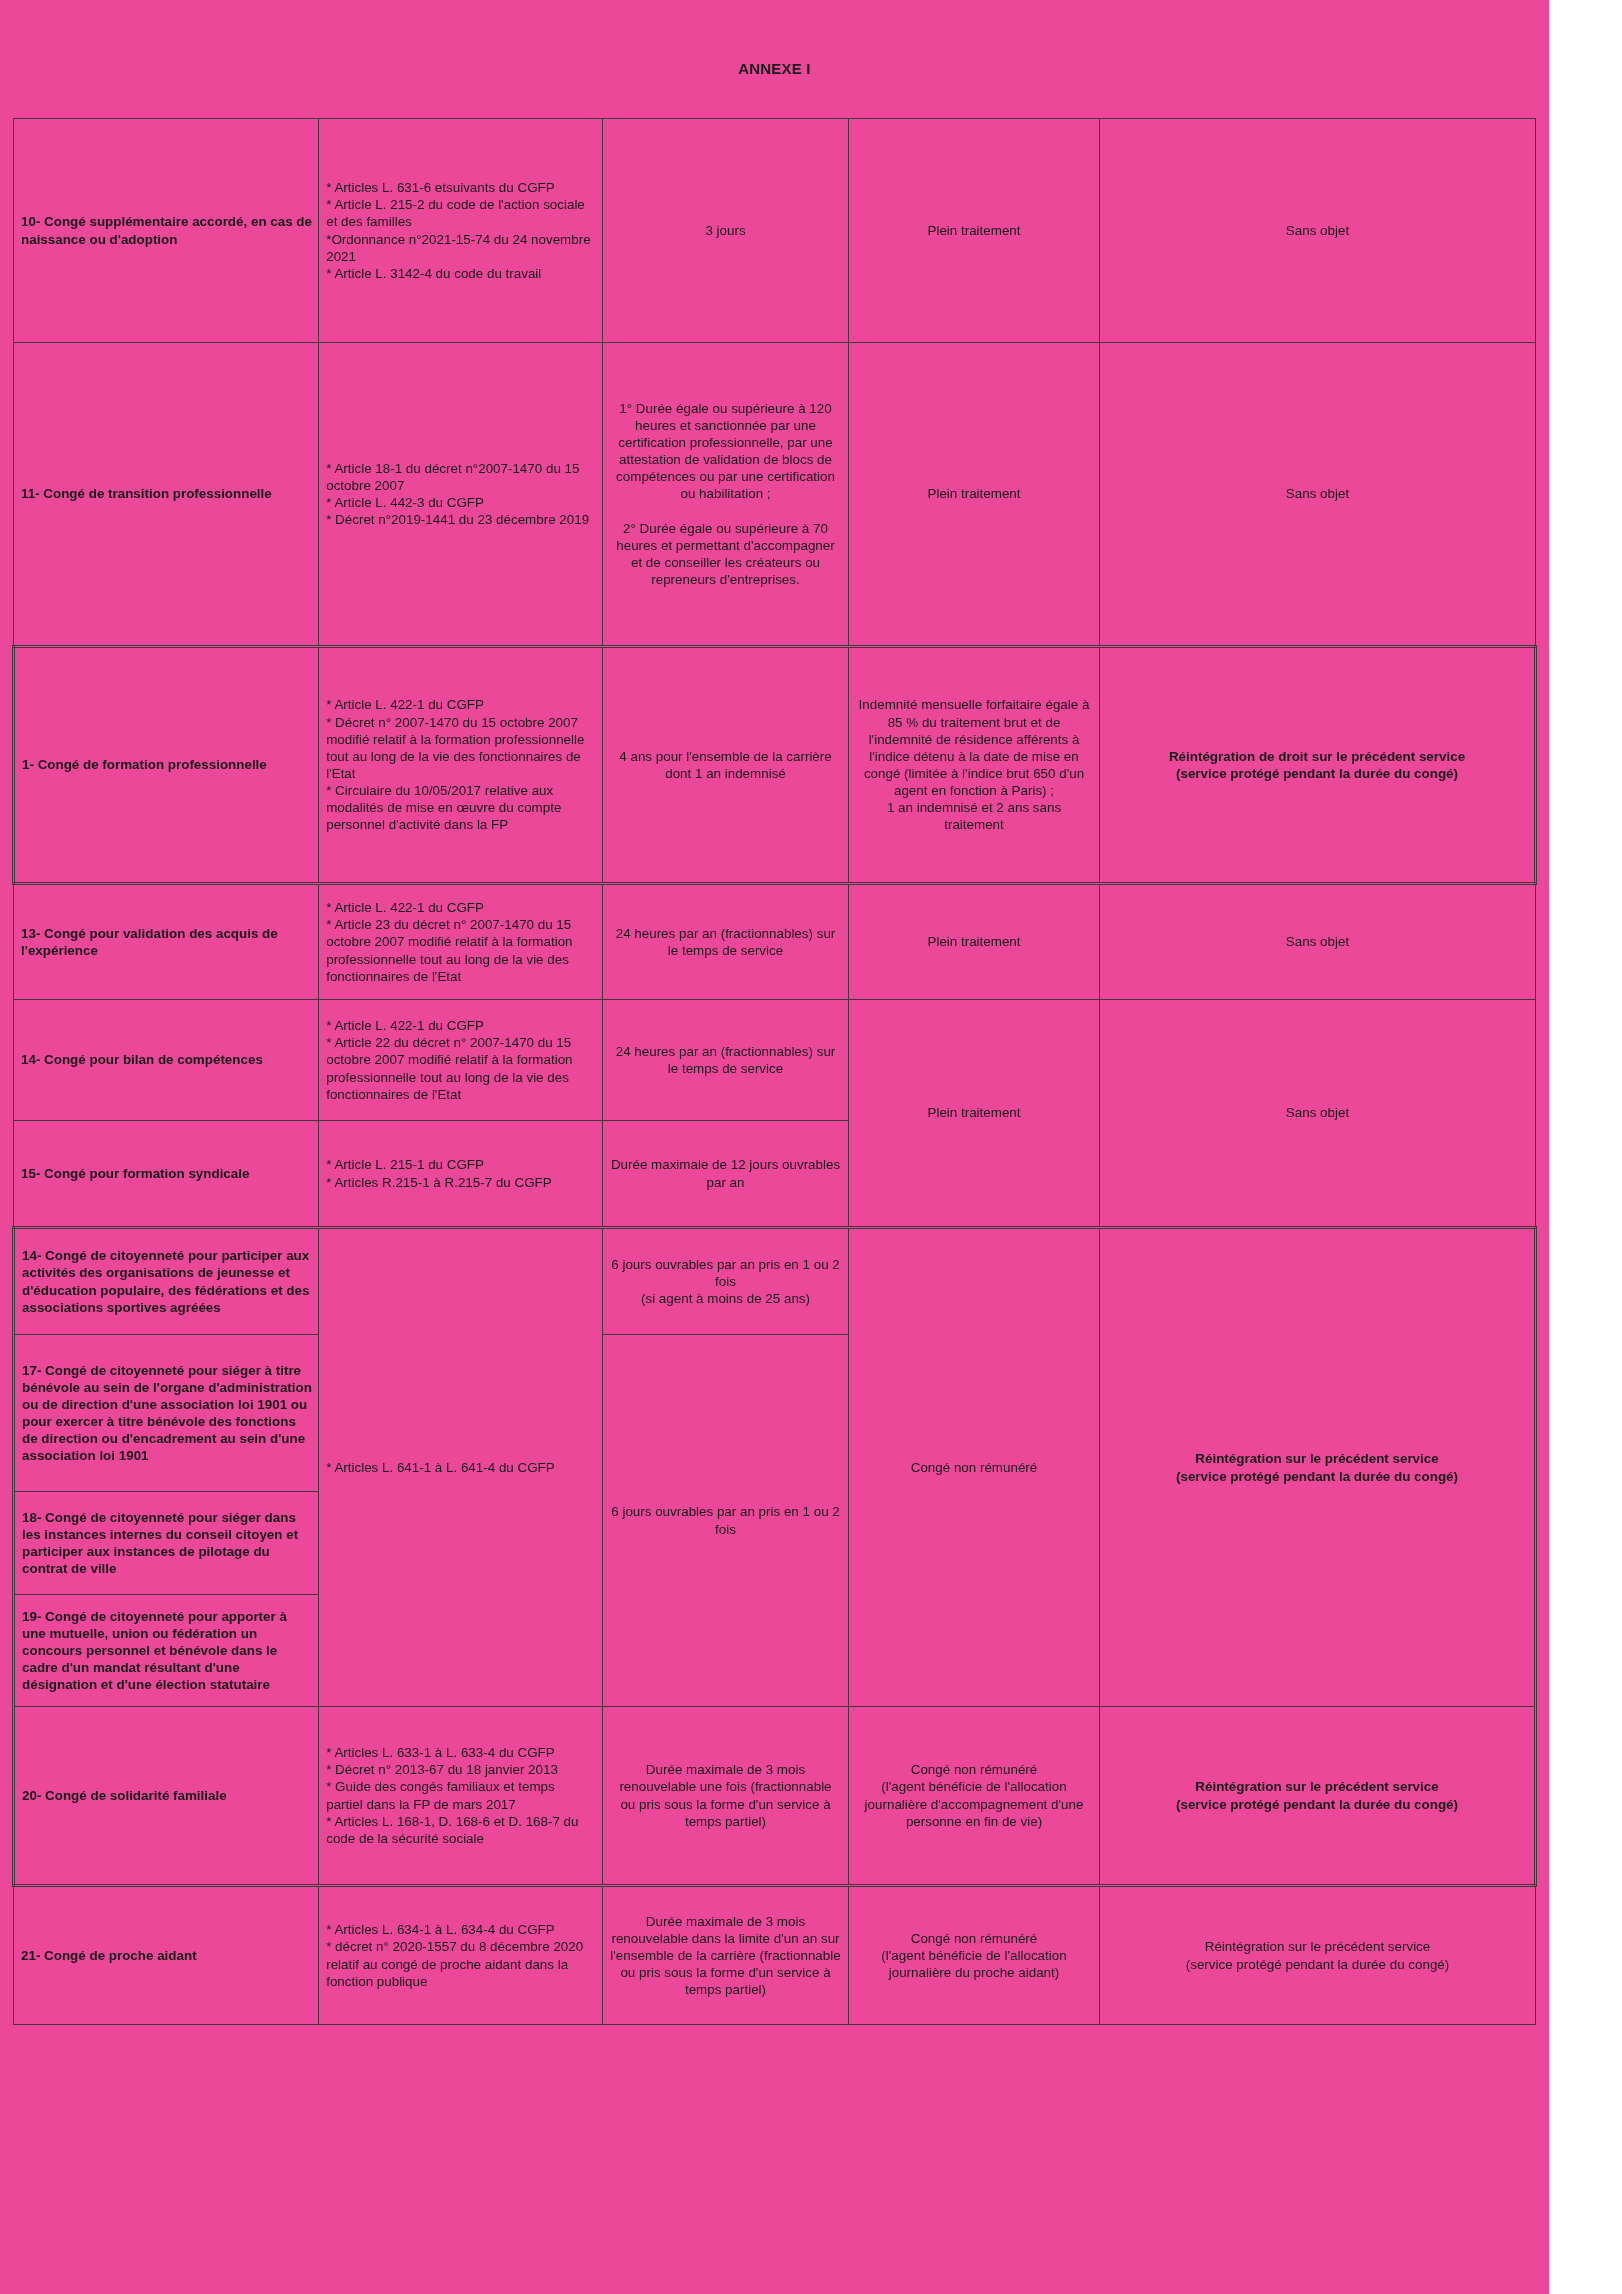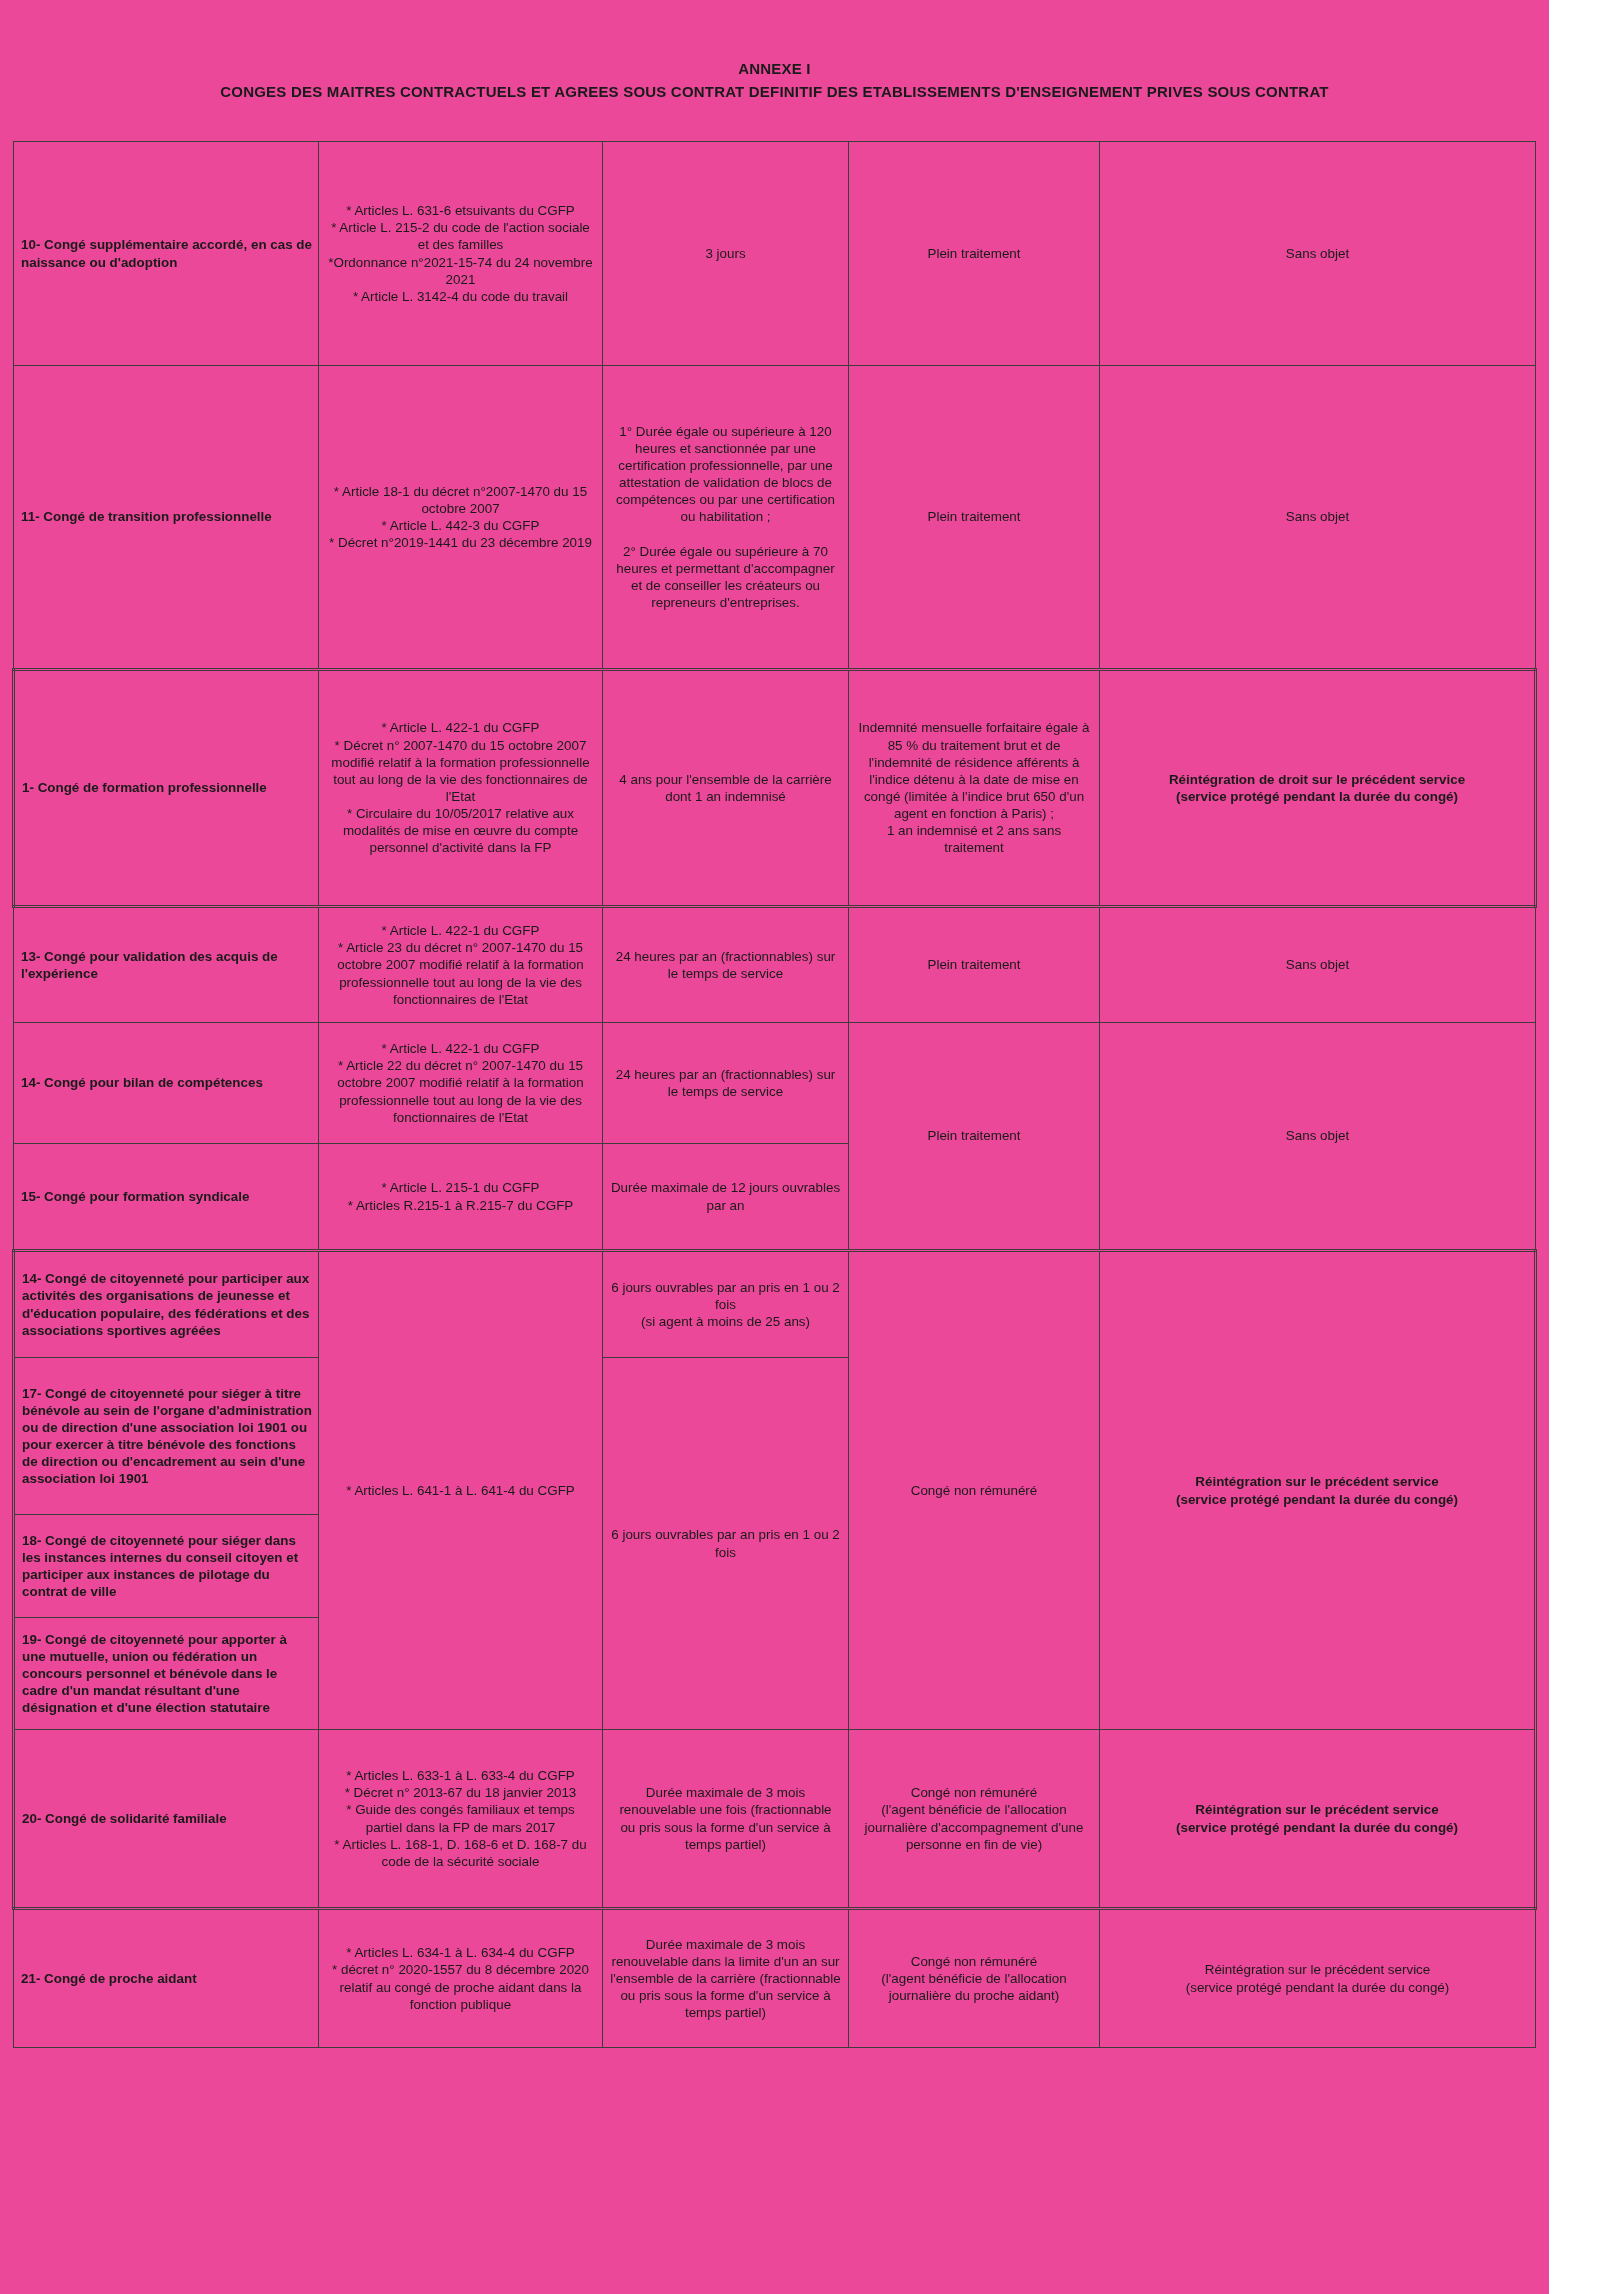--- a/index.html
+++ b/index.html
@@ -43,21 +43,21 @@
     padding: 5.4px 7.2px;
     white-space: pre-line;
     overflow: hidden;
   }
   td.name {
     font-weight: bold;
     text-align: left;
     padding-left: 7px;
     padding-right: 5.4px;
   }
-  td.refs { text-align: center; }
+  td.refs { text-align: left; }
   td.ctr  { text-align: center; }
   
   .dt { border-top: 3.6px double #3c3c3c; }
   .db { border-bottom: 3.6px double #3c3c3c; }
   .dl { border-left: 3.6px double #3c3c3c; }
   .dr { border-right: 3.6px double #3c3c3c; font-weight: bold; }
   
   tr.h250 { height: 224px; }
   tr.h340 { height: 304px; }
   tr.h265 { height: 237px; }
@@ -70,21 +70,20 @@
   tr.h200 { height: 179px; }
   tr.h155 { height: 139px; }
 </style>
 </head>
 <body>
 
 <div class="page">
 
   <div class="titles">
     <div>ANNEXE I</div>
-    <div>CONGES DES MAITRES CONTRACTUELS ET AGREES SOUS CONTRAT DEFINITIF DES ETABLISSEMENTS D'ENSEIGNEMENT PRIVES SOUS CONTRAT</div>
   </div>
 
   <table class="conges">
     <colgroup>
       <col class="c1">
         <col class="c2">
         <col class="c3">
         <col class="c4">
         <col class="c5">
     </colgroup>

